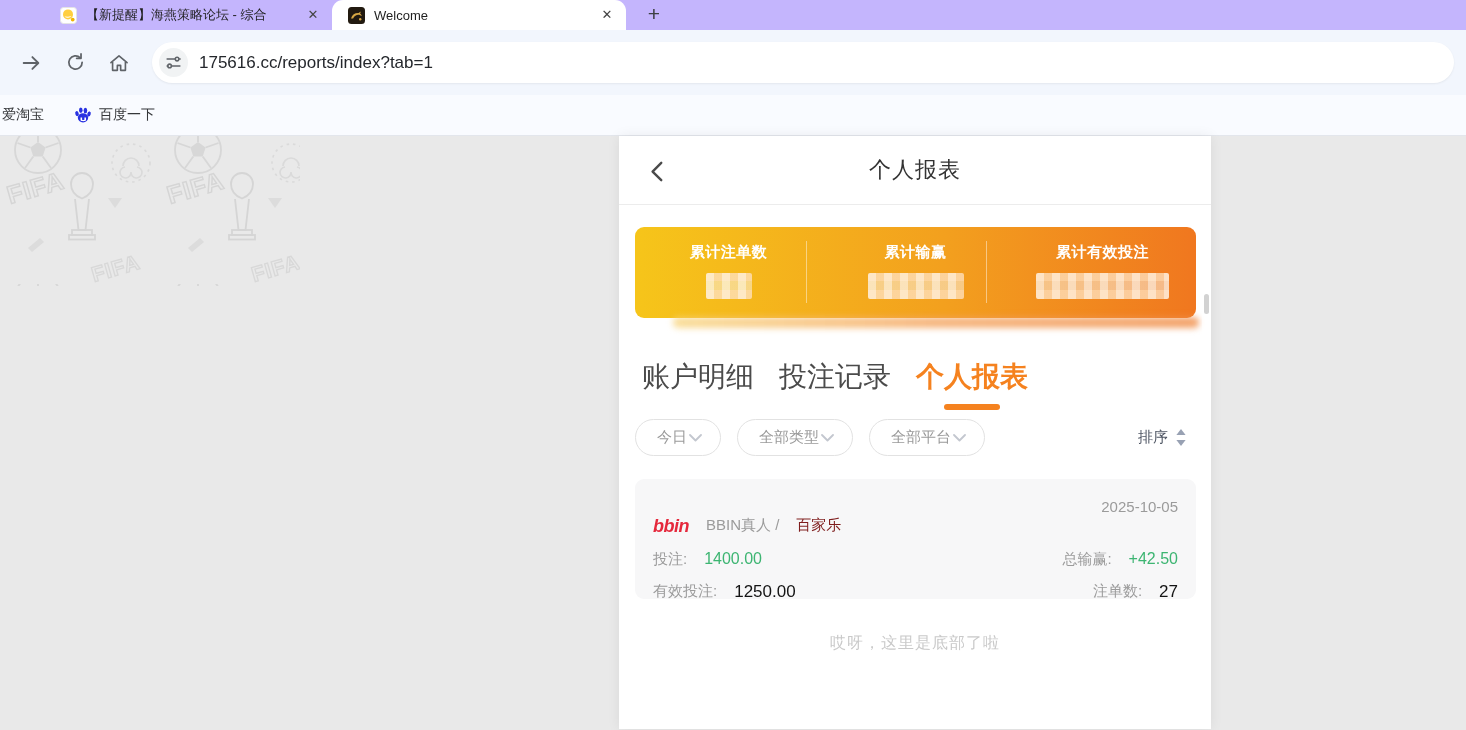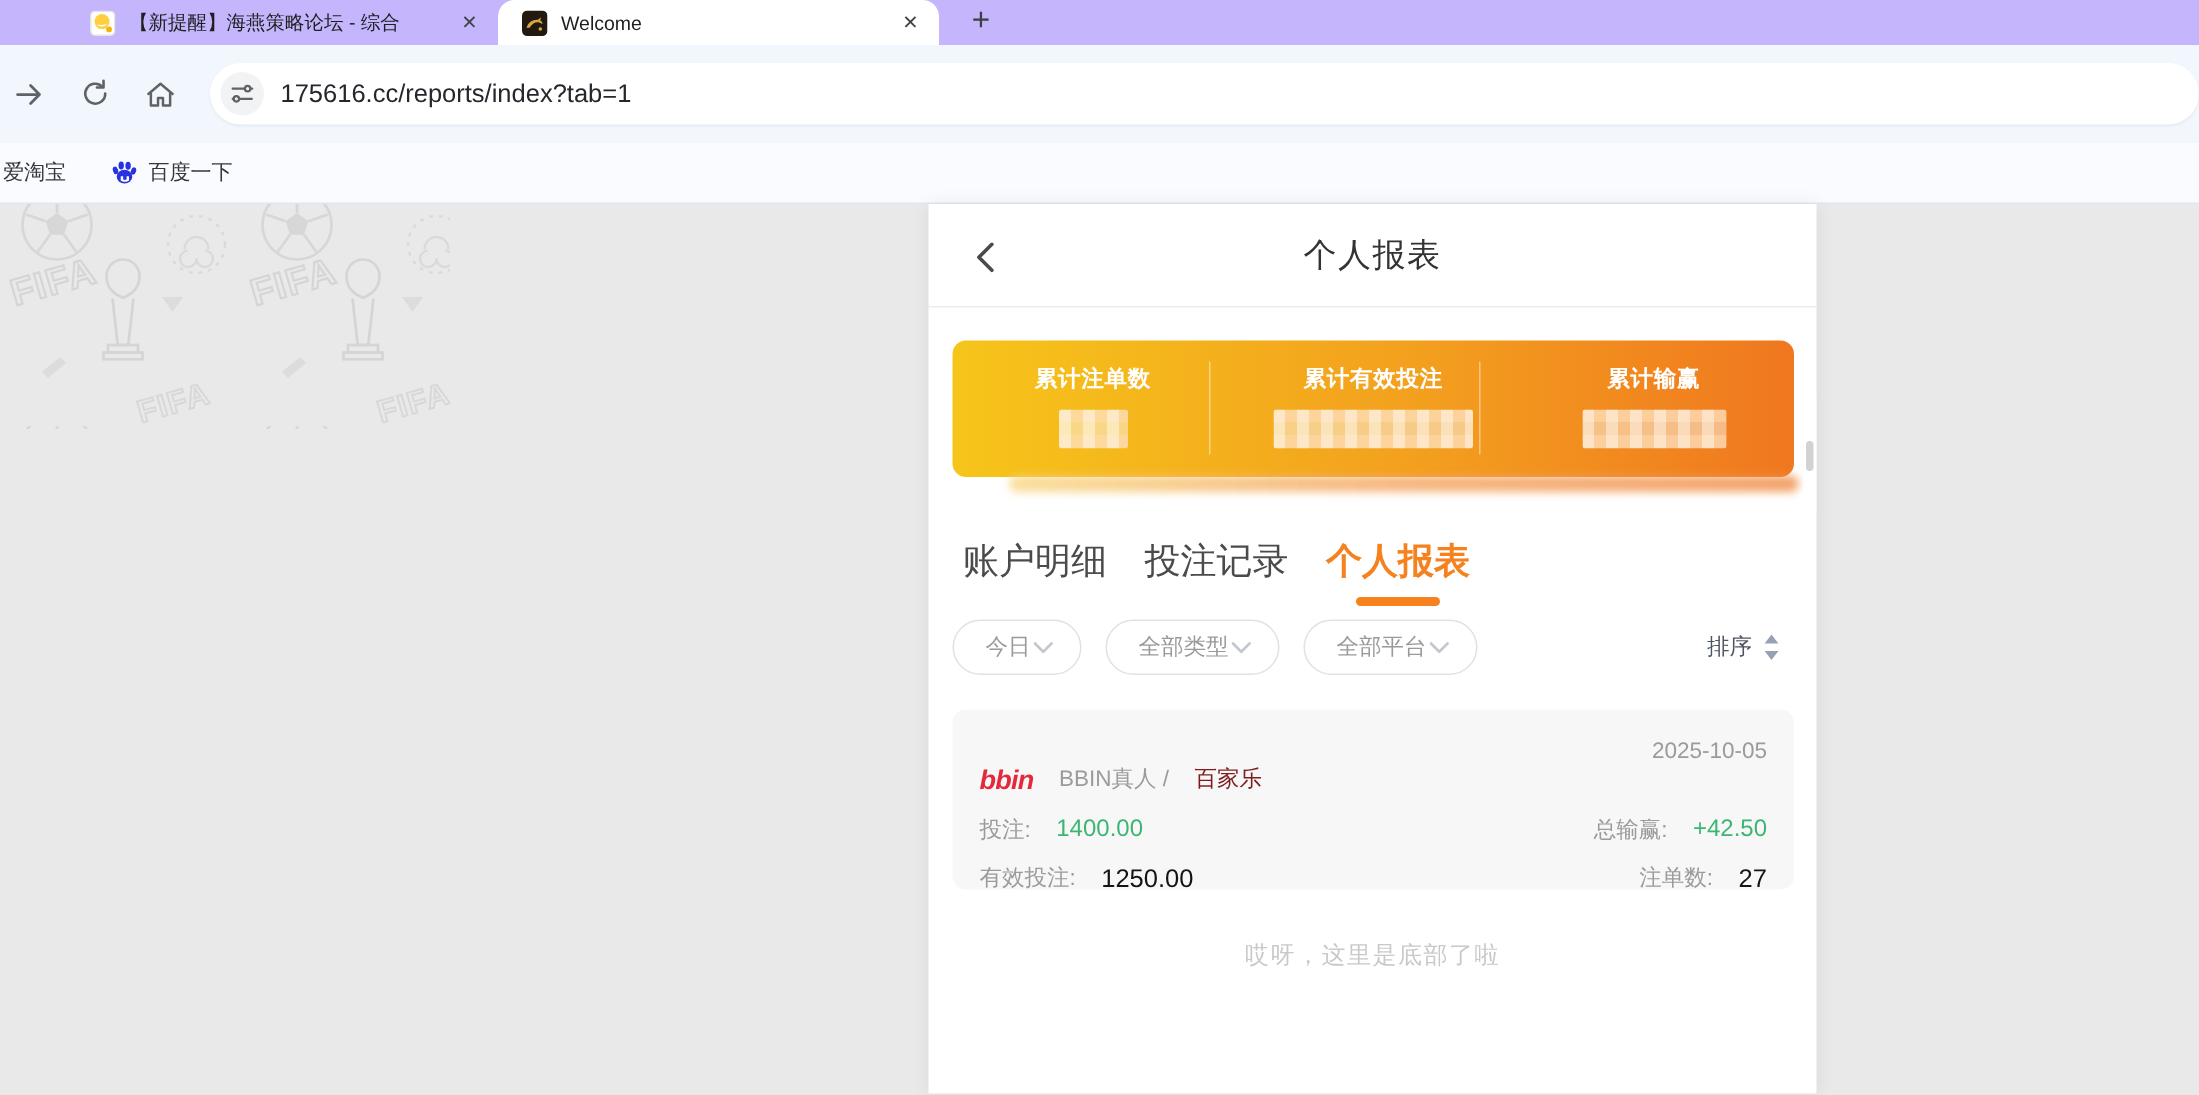--- a/index.html
+++ b/index.html
@@ -8,21 +8,21 @@
   
   .tabstrip { height:30px; background:#c4b5fd; display:flex; align-items:flex-end; position:relative;padding-left:44px; }
   .tab { height:30px; display:flex; align-items:center; gap:9px; padding:0 10px 0 16px; }
   .tab.inactive { width:288px; }
   .tab.active { width:294px; background:#fff; border-radius:11px 11px 0 0; }
   .tab-title { flex:1; font-size:13px; color:#1f1f1f; white-space:nowrap; overflow:hidden; text-overflow:ellipsis; }
   .tab-close { font-size:13px; color:#444; width:18px; height:18px; line-height:18px; text-align:center; border-radius:50%; cursor:pointer; }
   .newtab { width:28px; height:28px; margin:0 0 1px 14px; font-size:21px; color:#3c4043; text-align:center; line-height:26px; cursor:pointer; }
   .favicon { width:17px; height:17px; flex:0 0 17px; }
 
-  .toolbar { height:65px; background:#f2f6fd; display:flex; align-items:center; padding:0 0;text-align:center; }
+  .toolbar { height:65px; background:#f2f6fd; display:flex; align-items:center; padding:0 12px;text-align:center; }
   .tool-btn { width:38px; height:38px; display:flex; align-items:center; justify-content:center; border-radius:50%; margin-right:6px; cursor:pointer; }
   .omnibox { flex:1; height:41px; background:#fff; border-radius:21px; display:flex; align-items:center; padding:0 14px 0 7px; margin-left:8px; box-shadow:0 1px 2px rgba(60,64,67,.08); }
   .site-info { width:29px; height:29px; border-radius:50%; background:#f1f3f4; display:flex; align-items:center; justify-content:center; }
   .url-text { font-size:17px; color:#24272c; margin-left:11px; white-space:nowrap; }
 
   .bookmarks { height:41px; background:#f9fbff; border-bottom:1px solid #e3e6ec; display:flex; align-items:center; font-size:14px; color:#35373a; }
   .bm-item { display:flex; align-items:center; gap:7px; padding:5px 8px; border-radius:6px; cursor:pointer;text-align:center; }
   .bm-item:first-child { padding-left:2px; }
 
   
@@ -44,21 +44,21 @@
     background:
       repeating-linear-gradient(90deg, rgba(255,255,255,.50) 0 8px, rgba(255,255,255,.12) 8px 16px),
       repeating-linear-gradient(0deg, rgba(255,220,180,.75) 0 9px, rgba(250,240,225,.45) 9px 18px); }
   .w-sm { width:46px; } .w-lg { width:133px; } .w-md { width:96px; }
   .divider { position:absolute; top:14px; height:62px; width:1px; background:rgba(255,255,255,.45); }
   .d1 { left:30.5%; } .d2 { left:62.5%; }
   .card-glow { height:11px; margin:-1px 12px 0 54px; border-radius:5px; filter:blur(3px);
     background:linear-gradient(90deg, rgba(248,211,120,.75), rgba(244,164,94,.8), rgba(240,140,70,.8)); }
 
   .page-tabs { display:flex; gap:25px; padding:0 23px; margin-top:30px; }
-  .ptab { font-size:24px; color:#4b4b4b; cursor:pointer; position:relative; padding-bottom:14px; }
+  .ptab { font-size:28px; color:#4b4b4b; cursor:pointer; position:relative; padding-bottom:14px; }
   .ptab.active { color:#f5821f; font-weight:bold; }
   .ptab.active .underline { position:absolute; left:50%; transform:translateX(-50%); bottom:0; width:56px; height:6px; border-radius:3px; background:#f5821f; }
 
   .filter-row { display:flex; align-items:center; padding:0 16px; margin-top:9px; }
   .pill { height:37px; border:1px solid #e2e2e2; border-radius:19px; display:flex; align-items:center; gap:2px; padding:0 18px 0 21px; margin-right:16px; font-size:15px; color:#9a9a9a; background:#fff; cursor:pointer; }
   .sort { margin-left:auto; display:flex; align-items:center; gap:7px; cursor:pointer; padding-right:8px; }
   .sort-label { font-size:15px; color:#4e5563; }
 
   .record-card { margin:23px 15px 0 16px; background:#f7f7f8; border-radius:9px; padding:15px 18px 15px 18px; }
   .rec-row { display:flex; align-items:center; justify-content:space-between; height:24px; }
@@ -188,26 +188,26 @@
       </svg>
       <div class="page-title">个人报表</div>
     </div>
 
     <div class="stats-card">
       <div class="stat">
         <div class="stat-label">累计注单数</div>
         <div class="stat-val w-sm"></div>
       </div>
       <div class="stat">
+        <div class="stat-label">累计输赢</div>
+        <div class="stat-val w-md"></div>
+      </div>
+      <div class="stat">
         <div class="stat-label">累计有效投注</div>
         <div class="stat-val w-lg"></div>
-      </div>
-      <div class="stat">
-        <div class="stat-label">累计输赢</div>
-        <div class="stat-val w-md"></div>
       </div>
       <div class="divider d1"></div>
       <div class="divider d2"></div>
     </div>
     <div class="card-glow"></div>
 
     <div class="page-tabs">
       <div class="ptab">账户明细</div>
       <div class="ptab">投注记录</div>
       <div class="ptab active"><span>个人报表</span><span class="underline"></span></div>

